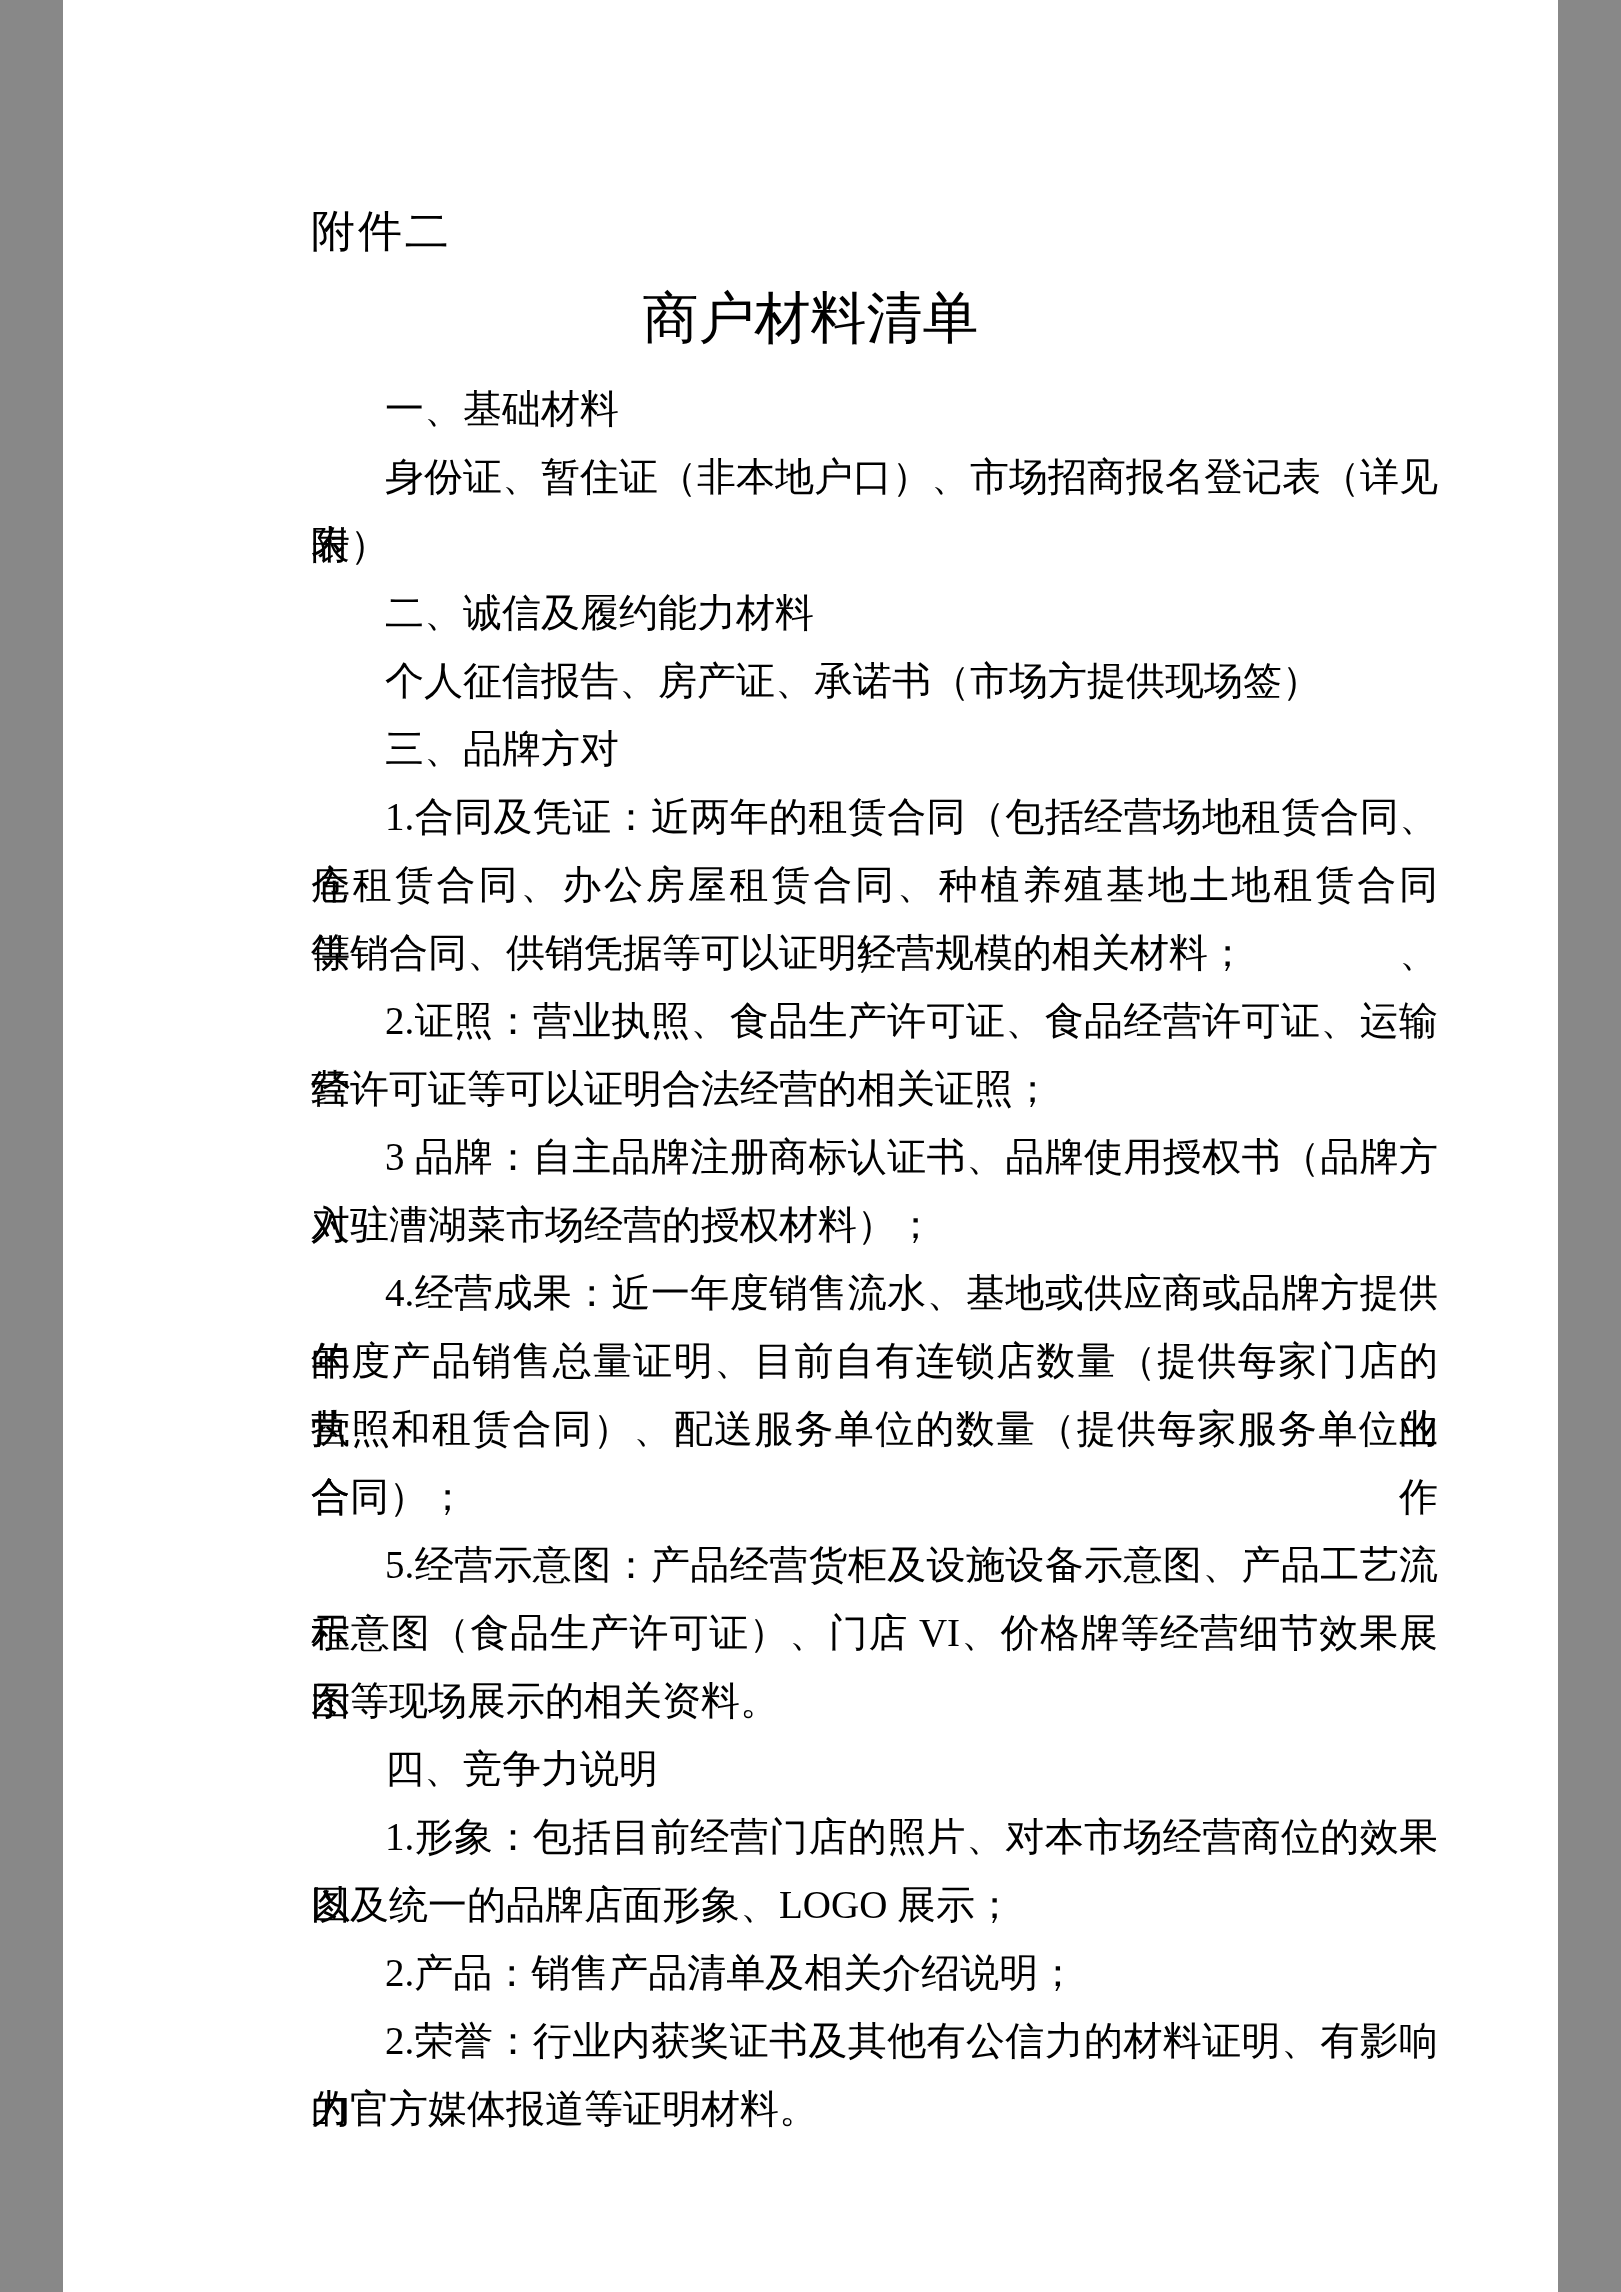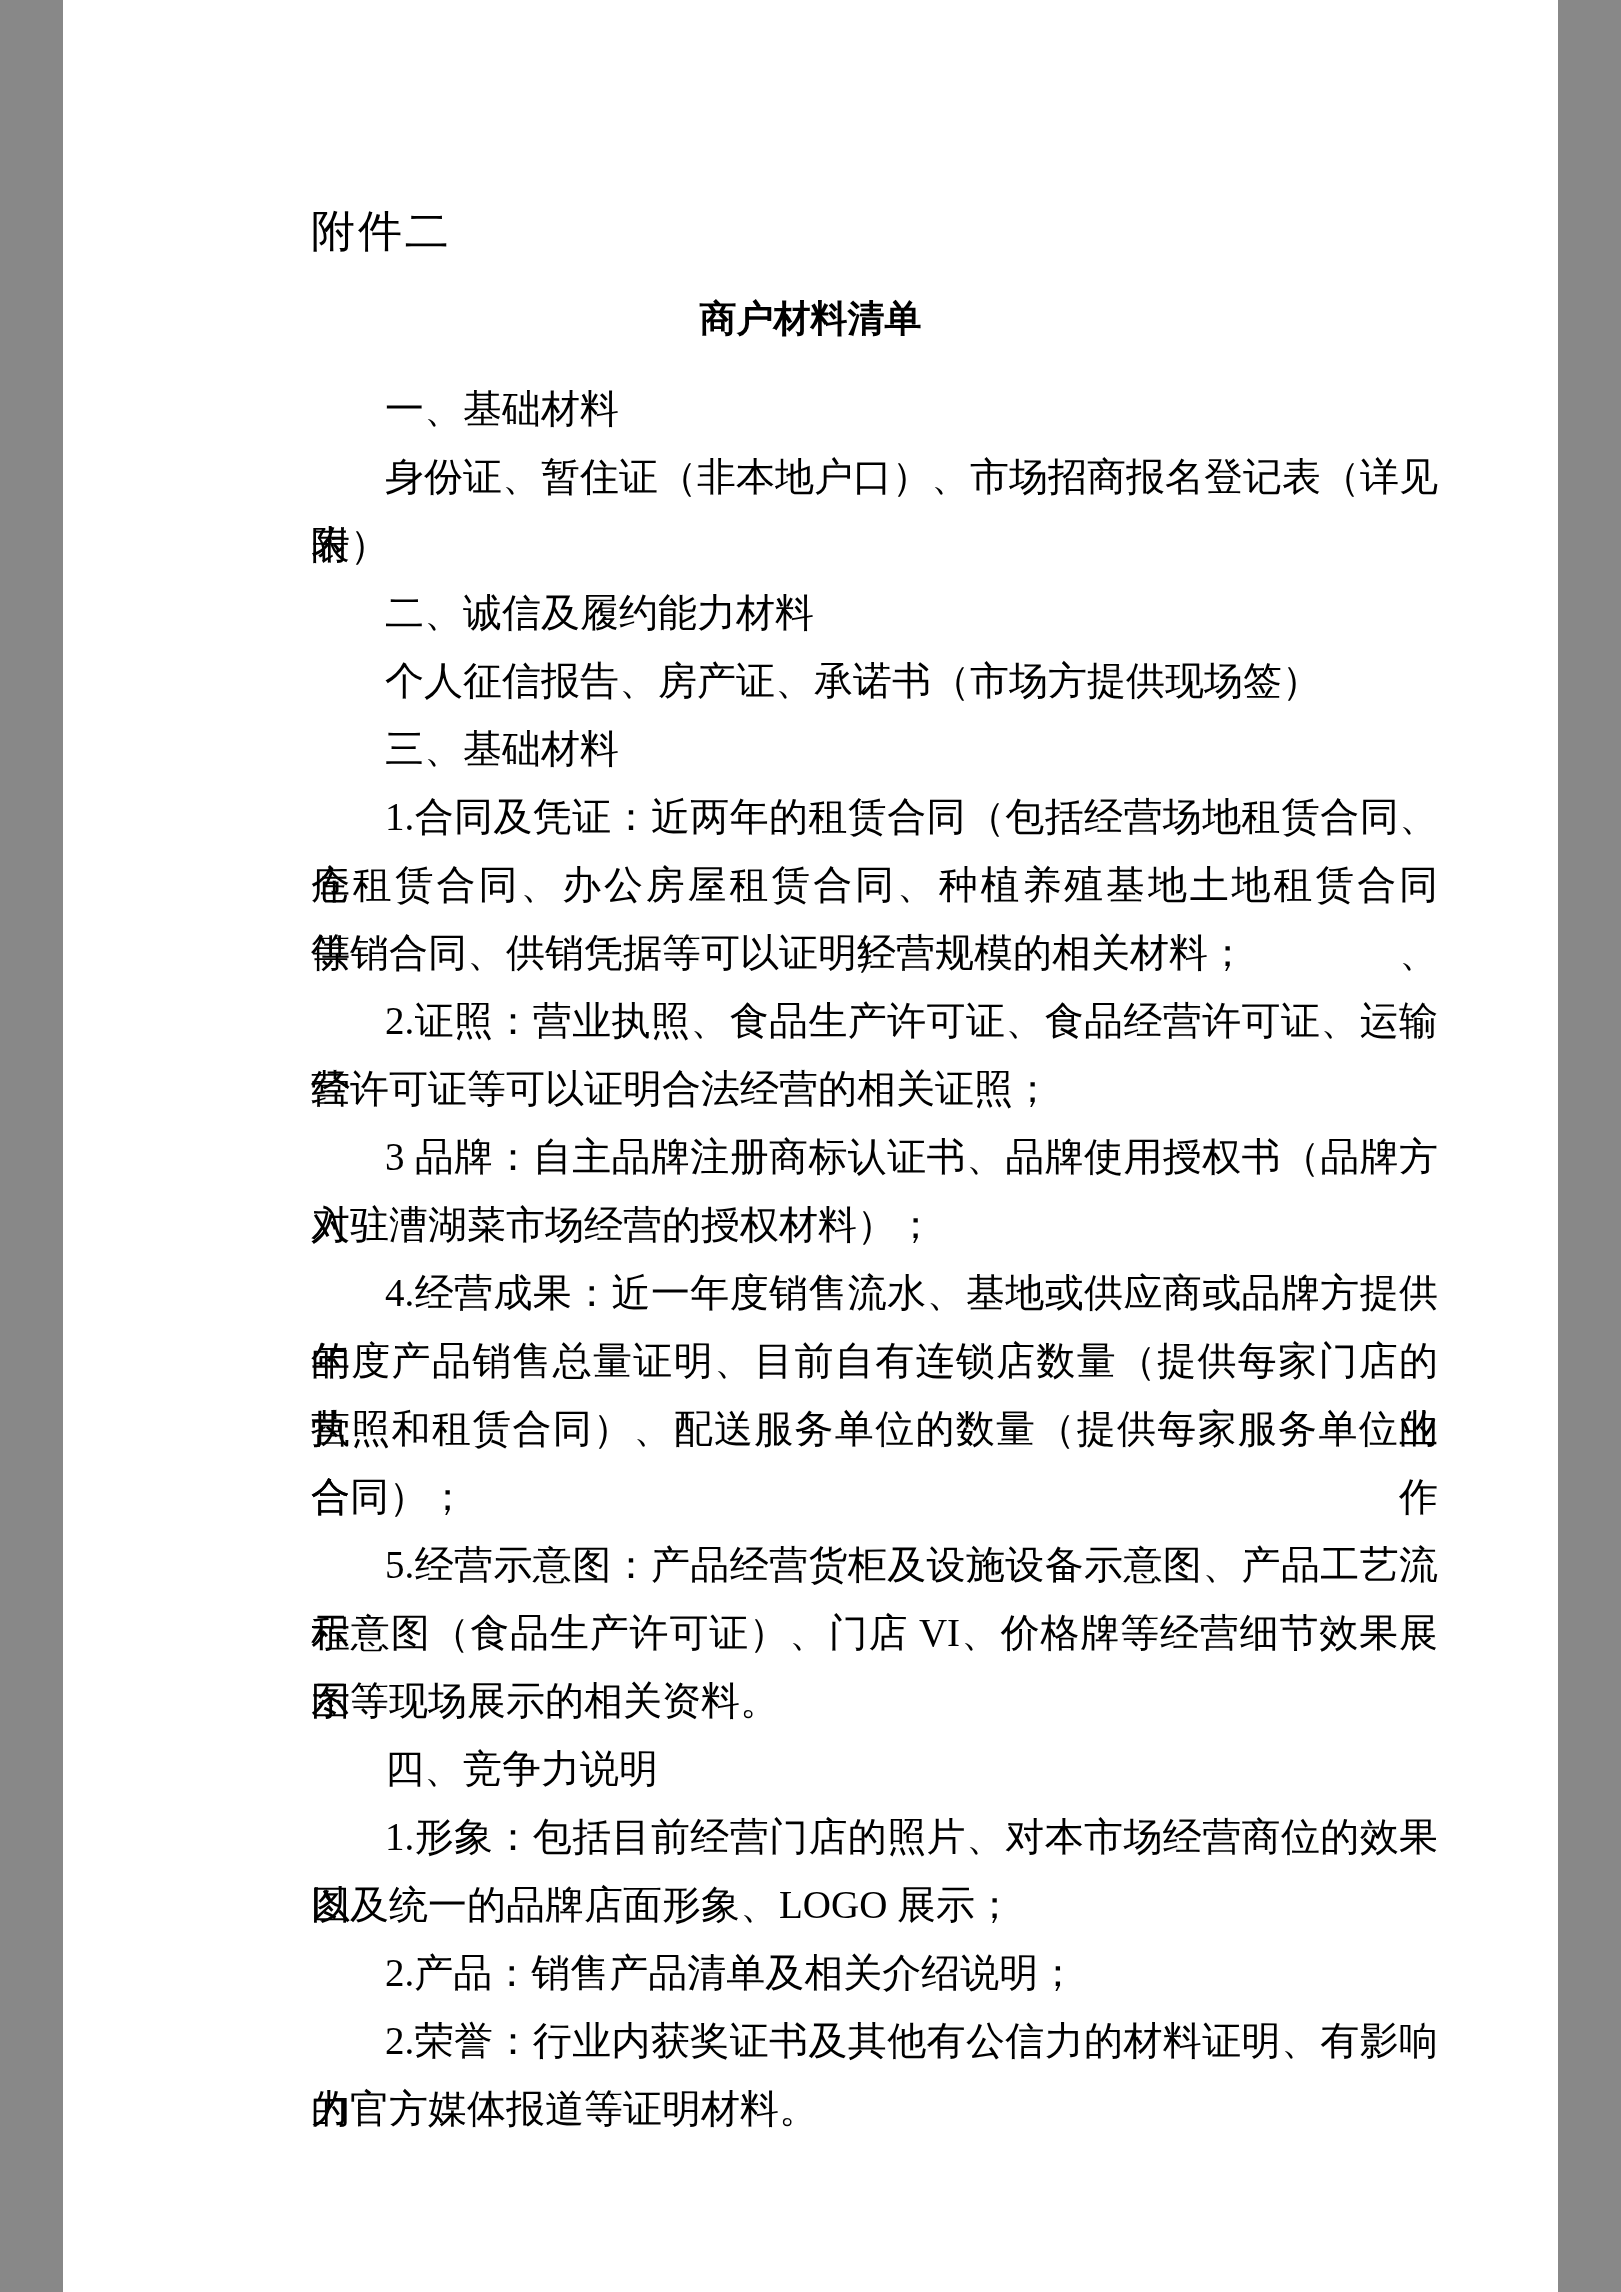--- a/index.html
+++ b/index.html
@@ -26,23 +26,23 @@
     letter-spacing: 2.9px;
     white-space: nowrap;
   }
   .page-title {
     position: absolute;
     left: 0;
     right: 0;
     top: 292px;
     margin: 0;
     text-align: center;
-    font-size: 37px;
+    font-size: 56px;
     line-height: 53px;
-    font-weight: bold;
+    font-weight: normal;
     letter-spacing: 0;
   }
   .document-body {
     position: absolute;
     left: 248px;
     top: 375px;
     width: 1127px;
     font-size: 39px;
     line-height: 68px;
   }
@@ -67,21 +67,21 @@
   <div class="attachment-label">附件二</div>
 
   <h1 class="page-title">商户材料清单</h1>
 
   <div class="document-body">
       <div class="doc-line indent">一、基础材料</div>
       <div class="doc-line indent full">身份证、暂住证（非本地户口）、市场招商报名登记表（详见附</div>
       <div class="doc-line">表）</div>
       <div class="doc-line indent">二、诚信及履约能力材料</div>
       <div class="doc-line indent">个人征信报告、房产证、承诺书（市场方提供现场签）</div>
-      <div class="doc-line indent">三、基础材料</div>
+      <div class="doc-line indent">三、品牌方对</div>
       <div class="doc-line indent full">1.合同及凭证：近两年的租赁合同（包括经营场地租赁合同、仓</div>
       <div class="doc-line full">库租赁合同、办公房屋租赁合同、种植养殖基地土地租赁合同等）、</div>
       <div class="doc-line">供销合同、供销凭据等可以证明经营规模的相关材料；</div>
       <div class="doc-line indent full">2.证照：营业执照、食品生产许可证、食品经营许可证、运输经</div>
       <div class="doc-line">营许可证等可以证明合法经营的相关证照；</div>
       <div class="doc-line indent full">3 品牌：自主品牌注册商标认证书、品牌使用授权书（品牌方对</div>
       <div class="doc-line">入驻漕湖菜市场经营的授权材料）；</div>
       <div class="doc-line indent full">4.经营成果：近一年度销售流水、基地或供应商或品牌方提供的</div>
       <div class="doc-line full">年度产品销售总量证明、目前自有连锁店数量（提供每家门店的营业</div>
       <div class="doc-line full">执照和租赁合同）、配送服务单位的数量（提供每家服务单位的合作</div>

